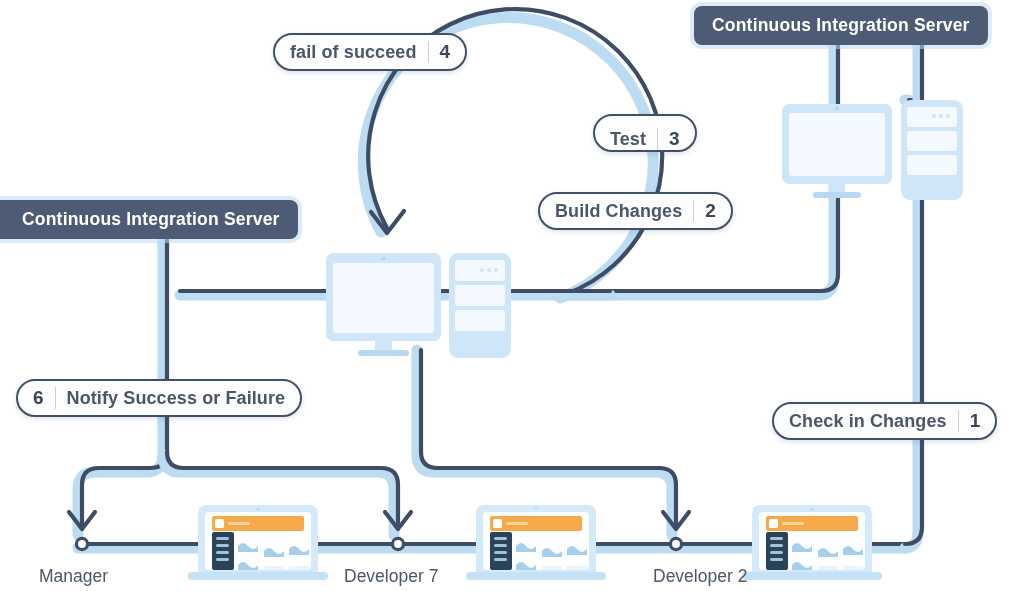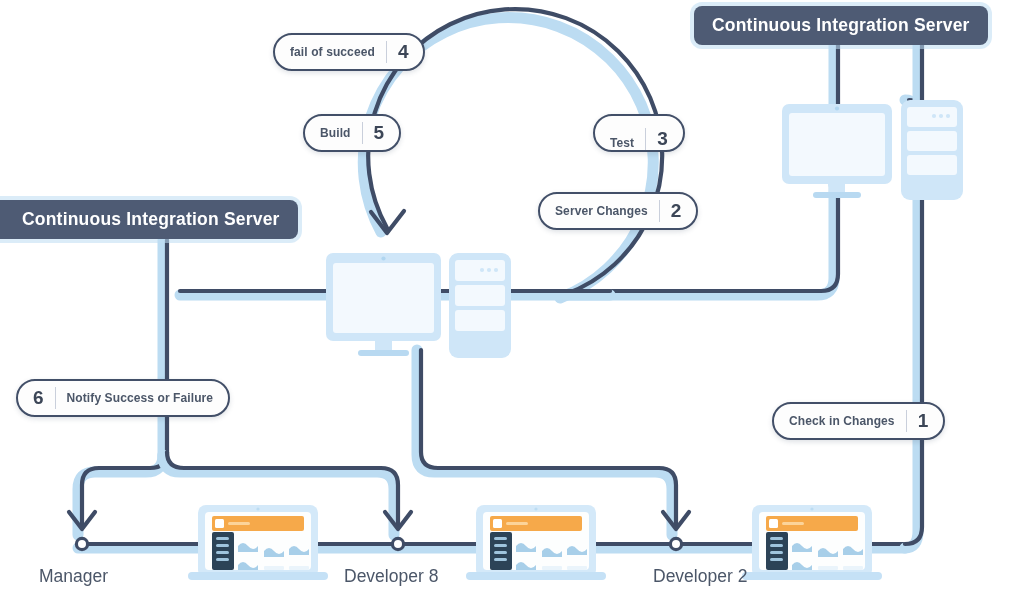--- a/index.html
+++ b/index.html
@@ -24,21 +24,21 @@
     background:#fdfdfd;
     border:2.5px solid #424f68;
     border-radius:22px;
     height:38px;
     box-sizing:border-box;
     padding:0 4px;
     box-shadow:0 2px 5px rgba(60,75,100,.17);
     white-space:nowrap;
   }
   .chip .txt{
-    font-size:12px;
+    font-size:18px;
     font-weight:600;
     color:#4b5668;
     padding:0 11px;
     letter-spacing:.1px;
   }
   .chip .num{
     font-size:19px;
     font-weight:600;
     color:#3c4657;
     padding:0 11px;
@@ -270,49 +270,44 @@
   <div class="banner left-cut" style="left:0px;top:200px;">
     <span>Continuous Integration Server</span>
   </div>
 
   <div class="chip" style="left:273px;top:33px;">
     <span class="txt">fail of succeed</span>
     <span class="sep"></span>
     <span class="num">4</span>
   </div>
 
-  <div class="chip" style="left:303px;top:114px;">
-    <span class="txt">Build</span>
-    <span class="sep"></span>
-    <span class="num">5</span>
-  </div>
 
   <div class="chip" style="left:593px;top:114px;align-items:flex-end;">
     <span class="txt">Test</span>
     <span class="sep"></span>
     <span class="num">3</span>
   </div>
 
   <div class="chip" style="left:538px;top:192px;">
-    <span class="txt">Server Changes</span>
+    <span class="txt">Build Changes</span>
     <span class="sep"></span>
     <span class="num">2</span>
   </div>
 
   <div class="chip" style="left:16px;top:379px;">
     <span class="num">6</span>
     <span class="sep"></span>
     <span class="txt">Notify Success or Failure</span>
   </div>
 
   <div class="chip" style="left:772px;top:402px;">
     <span class="txt">Check in Changes</span>
     <span class="sep"></span>
     <span class="num">1</span>
   </div>
 
   <div class="caption" style="left:39px;top:566px;">Manager</div>
 
-  <div class="caption" style="left:344px;top:566px;">Developer 8</div>
+  <div class="caption" style="left:344px;top:566px;">Developer 7</div>
 
   <div class="caption" style="left:621px;top:566px;margin-left:32px;">Developer 2</div>
 
 </div>
 
 </body></html>

